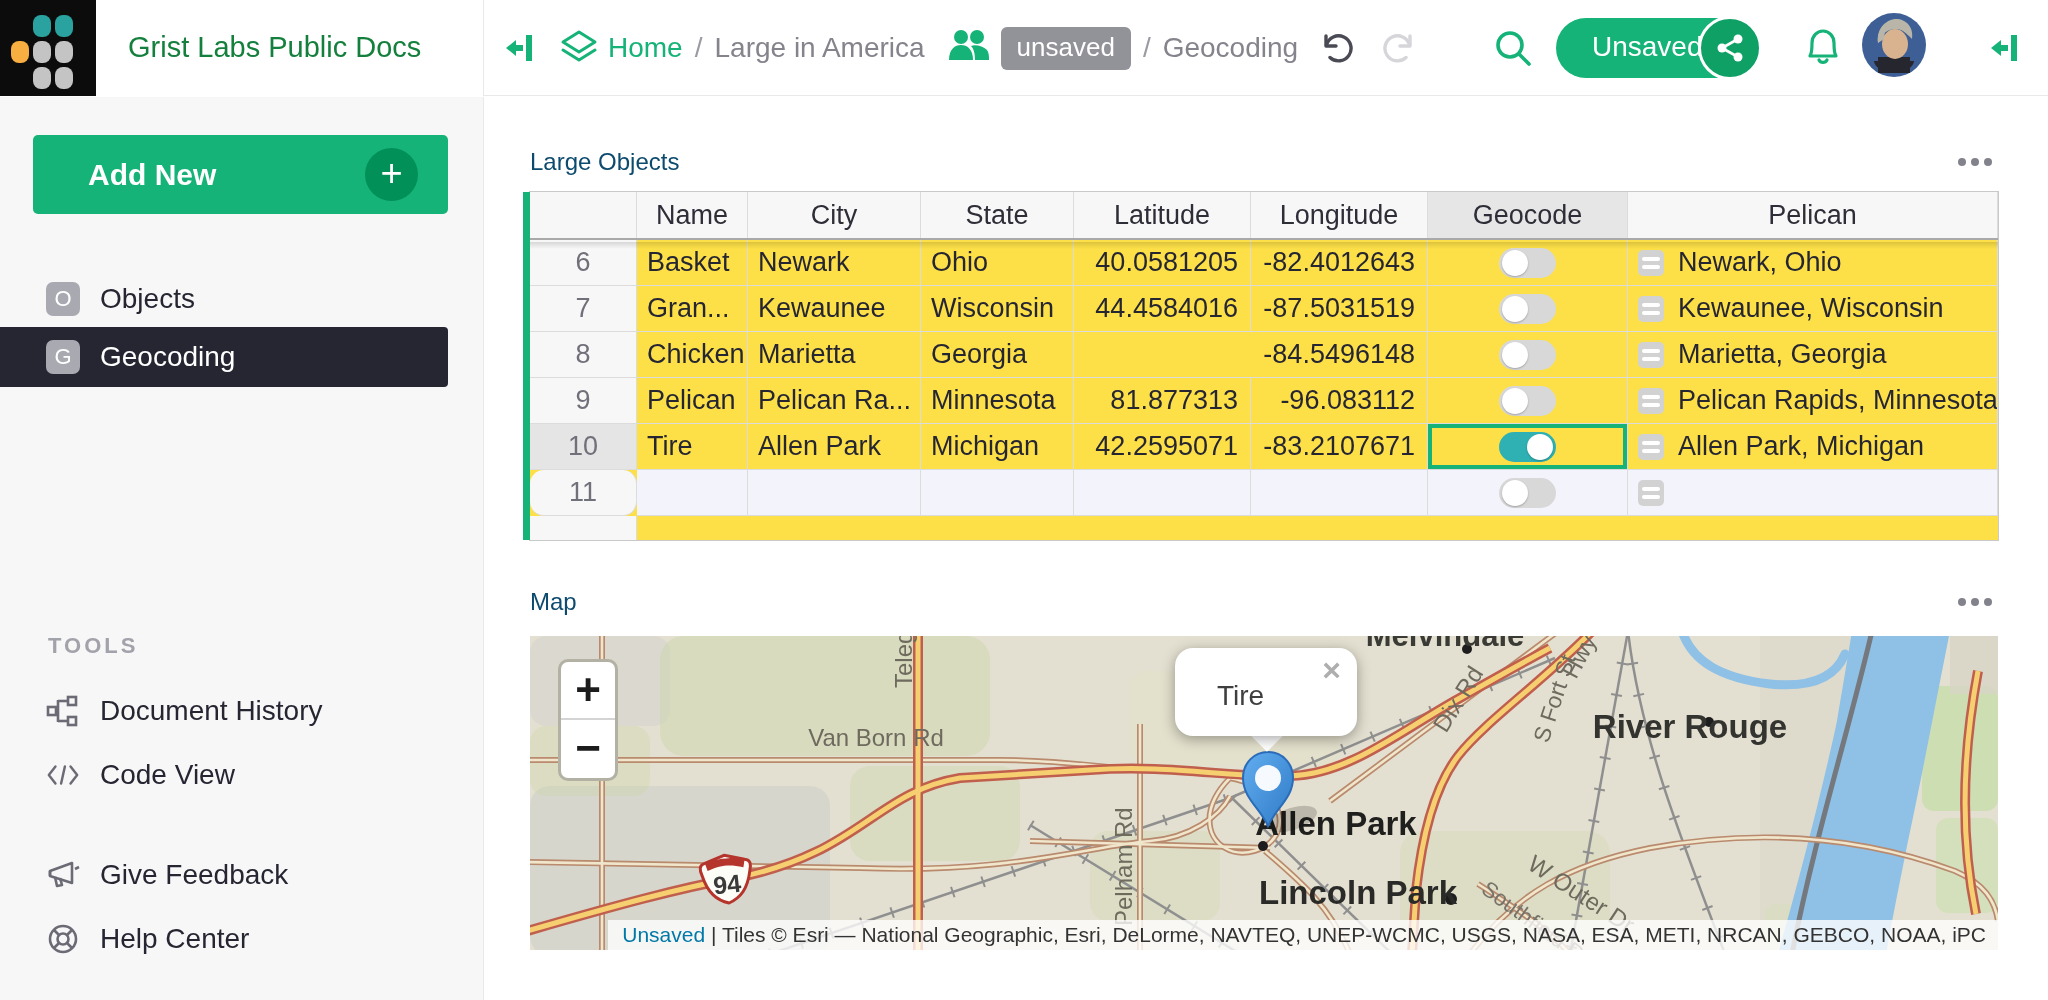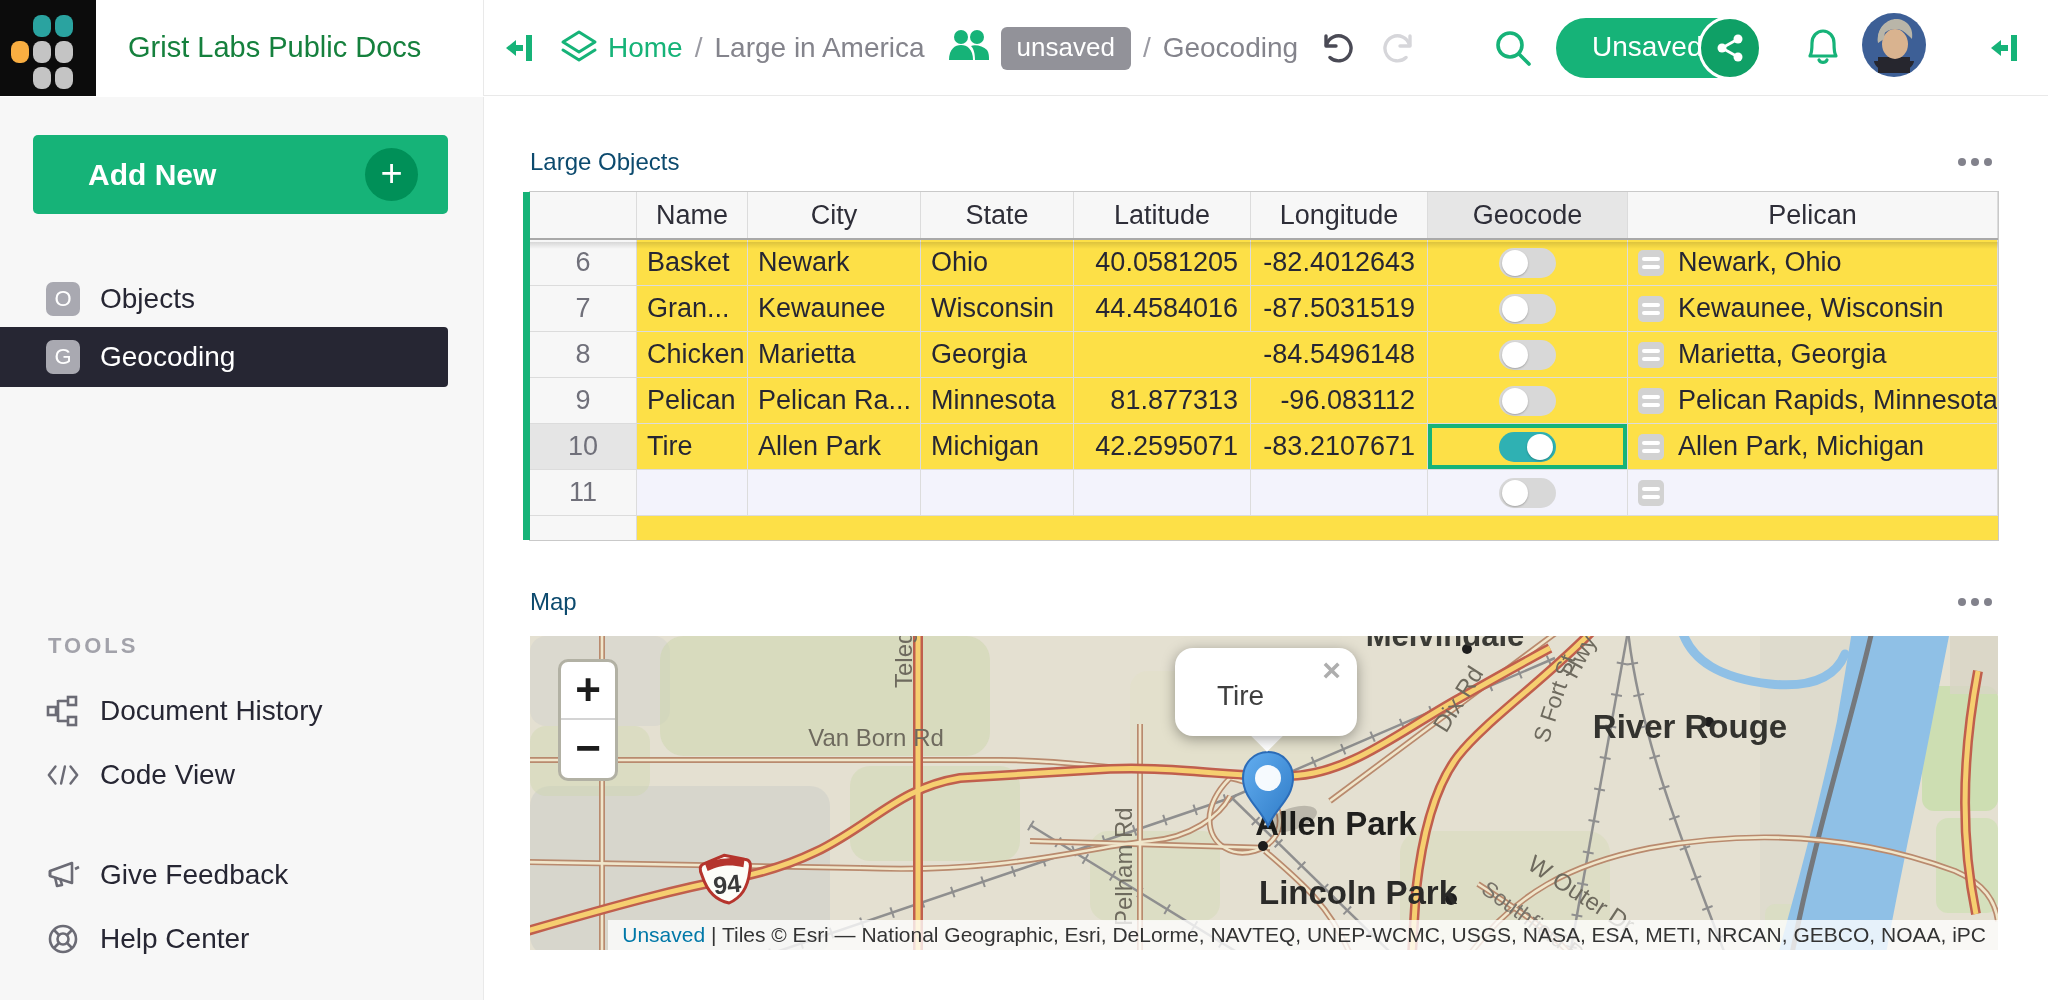--- a/index.html
+++ b/index.html
@@ -375,21 +375,21 @@
       </div>
       <div class="cell al-left" style="width: 370px;">
         <div class="addr-icon">
           <div class="bar"></div>
           <div class="bar"></div>
         </div>
         <span>Allen Park, Michigan</span>
       </div>
     </div>
     <div class="grid-row data-row new-row">
-      <div class="cell rownum" style="width: 107px;">11</div>
+      <div class="cell rownum" style="width: 107px; border-radius: 14px;">11</div>
       <div class="cell al-left" style="width: 111px;"></div>
       <div class="cell al-left" style="width: 173px;"></div>
       <div class="cell al-left" style="width: 153px;"></div>
       <div class="cell al-right" style="width: 177px;"></div>
       <div class="cell al-right" style="width: 177px;"></div>
       <div class="cell toggle-cell" style="width: 200px;">
         <div class="toggle off">
           <div class="knob"></div>
         </div>
       </div>

